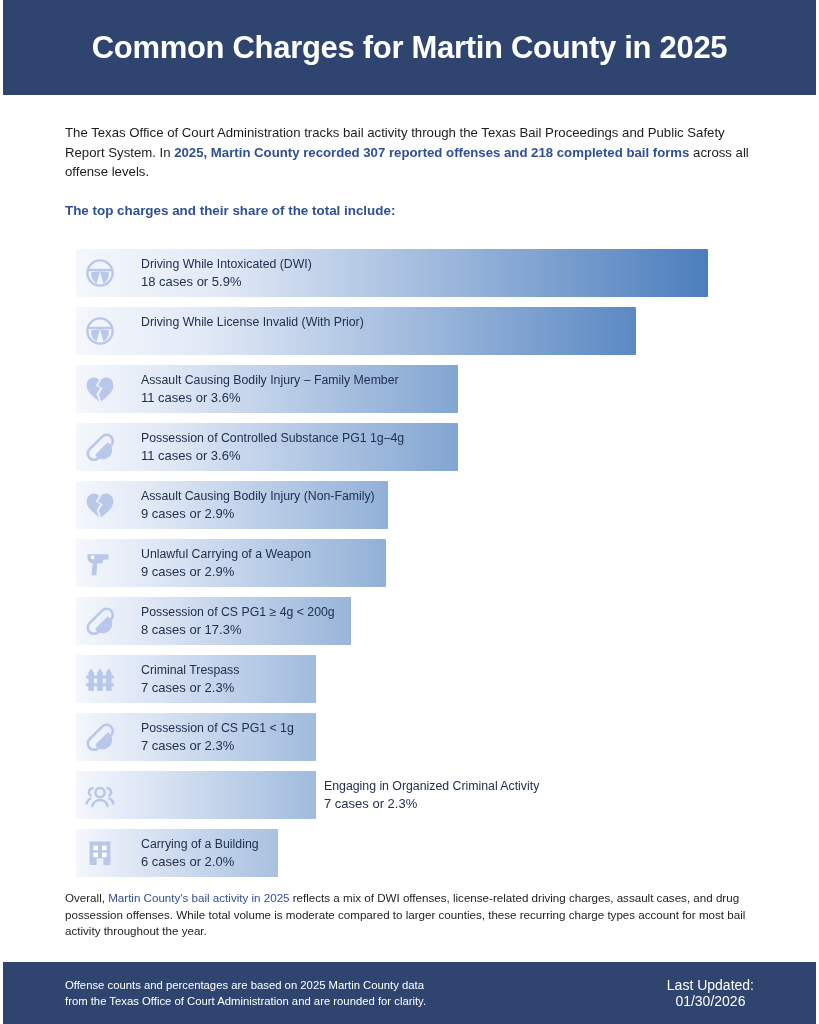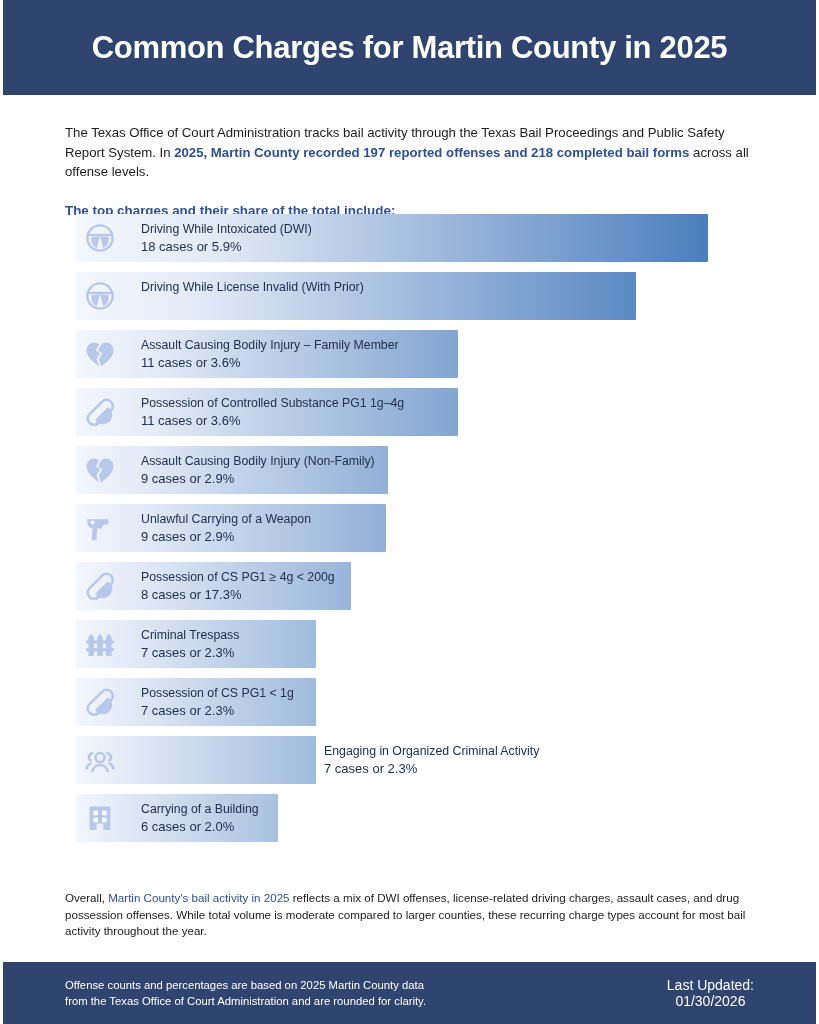--- a/index.html
+++ b/index.html
@@ -66,21 +66,21 @@
     margin-top: 21px;
     font-size: 13.4px;
     font-weight: bold;
     color: #2f4f96;
   }
 
   
   .chart {
     position: absolute;
     left: 73px;
-    top: 214px;
+    top: 249px;
     width: 700px;
   }
   .row {
     position: relative;
     height: 48px;
     margin-bottom: 10px;
   }
   .bar {
     position: absolute;
     left: 0;
@@ -165,21 +165,21 @@
 </head>
 <body>
 
 <div class="page">
 
   <div class="header-band">
     <div class="header-title">Common Charges for Martin County in 2025</div>
   </div>
 
   <div class="intro">
-    <p class="intro-para"><span>The Texas Office of Court Administration tracks bail activity through the Texas Bail Proceedings and Public Safety Report System. In </span><span class="hl">2025, Martin County recorded 197 reported offenses and 218 completed bail forms</span><span> across all offense levels.</span></p>
+    <p class="intro-para"><span>The Texas Office of Court Administration tracks bail activity through the Texas Bail Proceedings and Public Safety Report System. In </span><span class="hl">2025, Martin County recorded 307 reported offenses and 218 completed bail forms</span><span> across all offense levels.</span></p>
     <p class="subhead">The top charges and their share of the total include:</p>
   </div>
 
   <div class="chart" id="chart">
       <div class="row">
         <div class="bar" style="width: 632px; background: linear-gradient(to right, rgb(244, 247, 252) 0%, rgb(227, 234, 247) 22%, rgb(76, 126, 189) 100%);"></div>
         <div class="icon-box">
           <svg viewBox="0 0 32 32">
             <g fill="none" stroke="#b9c7ea" stroke-width="2.4">
               <circle cx="16" cy="16" r="12.6"></circle>

